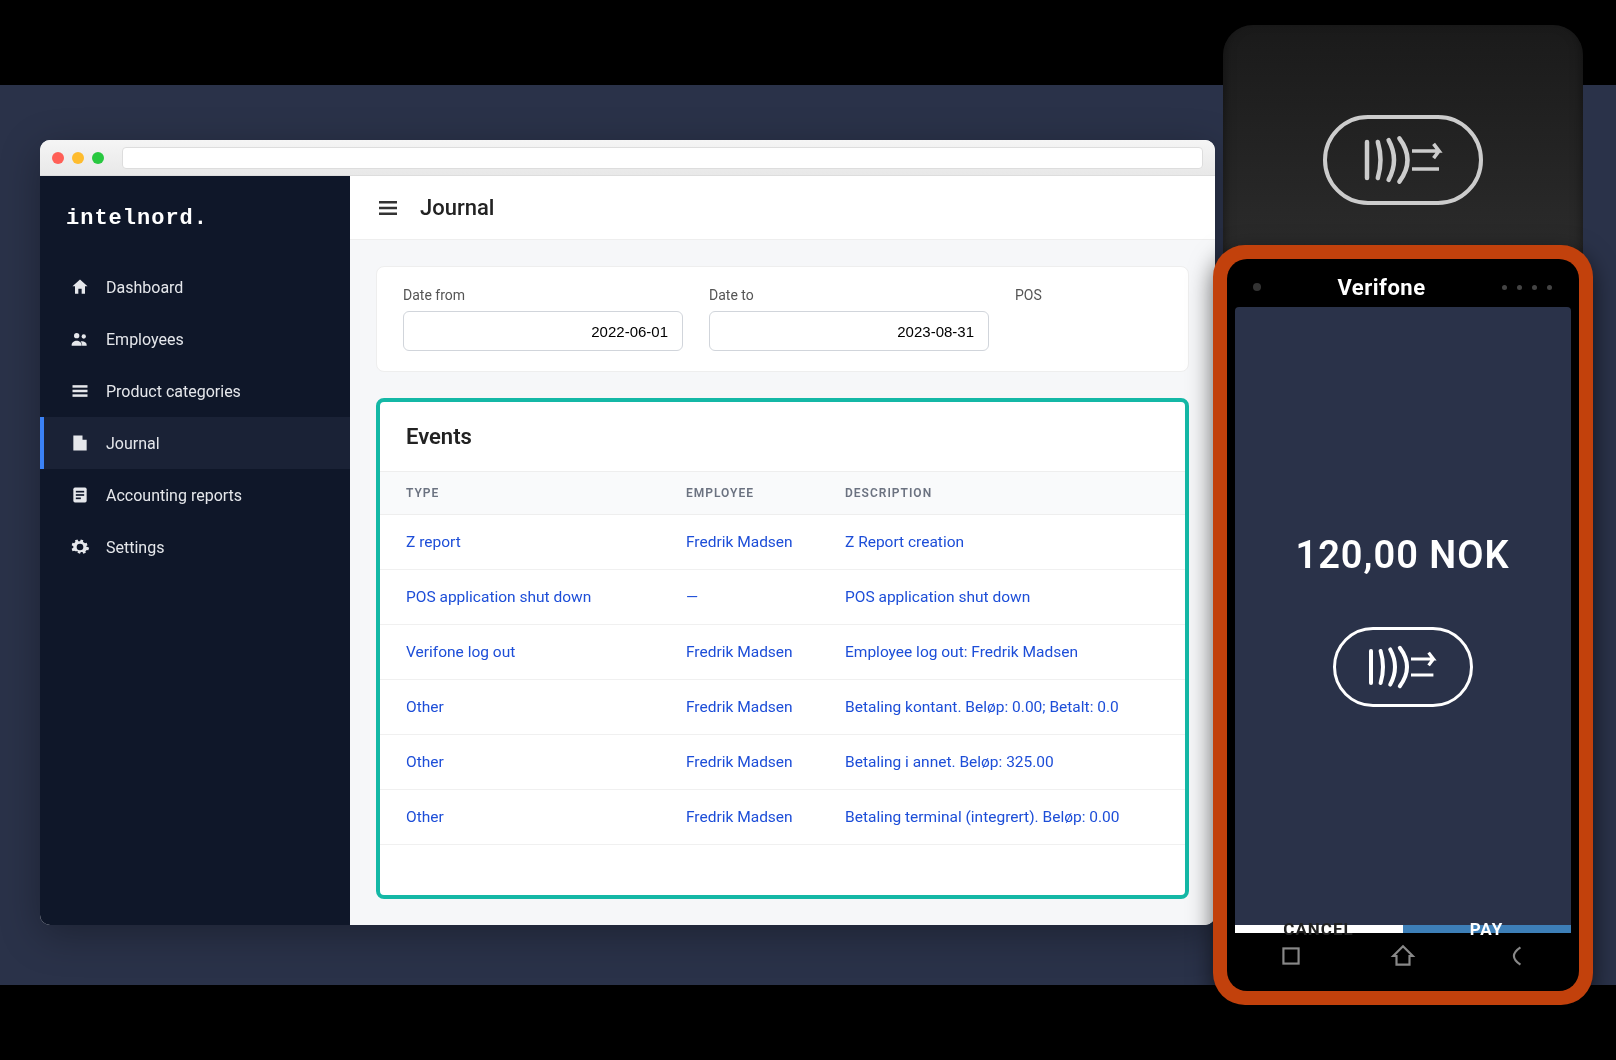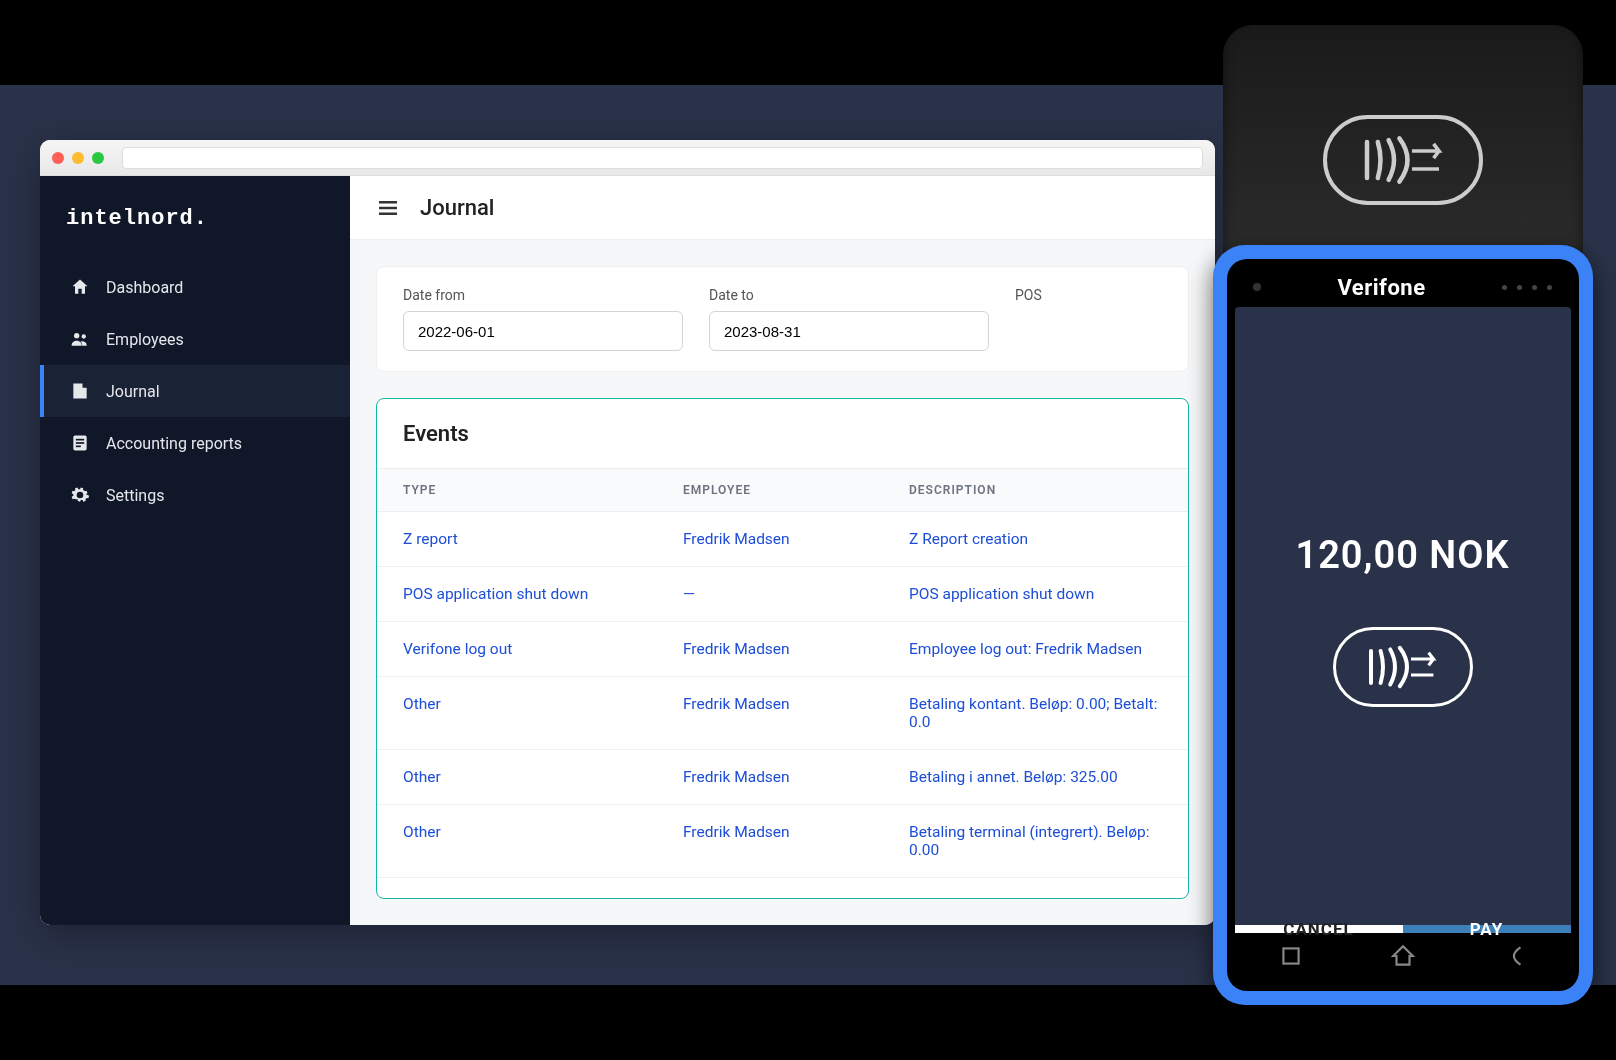--- a/index.html
+++ b/index.html
@@ -79,33 +79,33 @@
 
 .filters {
   margin: 26px 26px 0;
   background:#fff; border:1px solid #eee; border-radius:8px;
   padding: 20px 26px; display:flex; gap:26px;
 }
 .filter { display:flex; flex-direction:column; gap:8px; }
 .filter-label { font-size:14px; color:#555; }
 .filter-input {
   height:40px; padding: 0 14px; border:1px solid #d1d5db; border-radius:6px;
-  font-size:15px; min-width:280px; background:#fff;
+  font-size:15px; min-width:280px; background:#fff;text-align:right;
 }
 
 .card {
-  margin: 26px; background:#fff; border:1px solid #14b8a6; border-radius:8px;
+  margin: 26px; background:#fff; border:4px solid #14b8a6; border-radius:8px;
   flex:1; overflow:hidden; display:flex; flex-direction:column;
 }
 .card-title { font-size:22px; color:#222; font-weight:600; padding: 22px 26px; }
 .thead {
   display:flex; padding: 14px 26px; background:#f9fafb; border-top:1px solid #eee; border-bottom:1px solid #eee;
   font-size:12px; letter-spacing:1px; color:#6b7280; text-transform:uppercase; font-weight:600;
 }
-.col-type{ width:280px; } .col-emp{ width:226px; } .col-desc{ flex:1; }
+.col-type{ width:280px; } .col-emp{ width:159px; } .col-desc{ flex:1; }
 .trow { display:flex; padding: 18px 26px; border-bottom:1px solid #f0f0f0; font-size:15.5px; color:#1d4ed8; }
 
 
 .terminal {
   position:absolute;
   top: 25px; left: 1195px;
   width: 415px; height: 1020px;
 }
 .printer {
   width: 360px; height: 240px; margin: 0 auto;
@@ -115,21 +115,21 @@
   box-shadow: inset 0 -6px 12px rgba(0,0,0,0.5);
 }
 .nfc-big {
   position:absolute; top:90px; left:50%; transform:translateX(-50%);
   width:160px; height:90px; border:4px solid #ccc; border-radius:50px;
   display:flex; align-items:center; justify-content:center;
 }
 .nfc-big svg { width:90px; height:60px; }
 .phone {
   width: 380px; height: 760px; margin: -20px auto 0;
-  background:#3b82f6; border-radius:32px; padding:14px;
+  background:#c2410c; border-radius:32px; padding:14px;
   box-shadow: 0 8px 24px rgba(0,0,0,0.6);
   position:relative;
 }
 .screen-frame { width:100%; height:100%; background:#000; border-radius:20px; padding:8px; display:flex; flex-direction:column; }
 .statusbar { height:40px; display:flex; align-items:center; justify-content:space-between; padding:0 18px; color:#fff; font-size:13px; }
 .brand { color:#fff; font-size:22px; font-weight:bold; letter-spacing:0.5px; }
 .camdot { width:8px; height:8px; background:#333; border-radius:50%; }
 .leddots { display:flex; gap:10px; }
 .leddots span{ width:5px;height:5px;background:#444;border-radius:50%;}
 .pos-screen {
@@ -173,20 +173,30 @@
       </div>
       <div class="nav-item">
         <span class="nav-icon">
             <svg viewBox="0 0 24 24">
               <circle cx="8" cy="8" r="3.2"></circle>
               <circle cx="16.5" cy="9" r="2.6"></circle>
               <path d="M2 19c0-3 3-5 6-5s6 2 6 5v1H2zM14.5 20v-1c0-1.6-.7-3-1.8-4 .6-.2 1.2-.3 1.8-.3 2.7 0 5.5 1.7 5.5 4.3V20z"></path>
             </svg>
           </span>
         <span>Employees</span>
+      </div>
+      <div class="nav-item">
+        <span class="nav-icon">
+            <svg viewBox="0 0 24 24">
+              <rect x="3" y="5" width="18" height="3"></rect>
+              <rect x="3" y="10.5" width="18" height="3"></rect>
+              <rect x="3" y="16" width="18" height="3"></rect>
+            </svg>
+          </span>
+        <span>Product categories</span>
       </div>
       <div class="nav-item active">
         <span class="nav-icon">
             <svg viewBox="0 0 24 24">
               <path d="M4 3h11l5 5v13H4zM15 3v5h5"></path>
             </svg>
           </span>
         <span>Journal</span>
       </div>
       <div class="nav-item">

